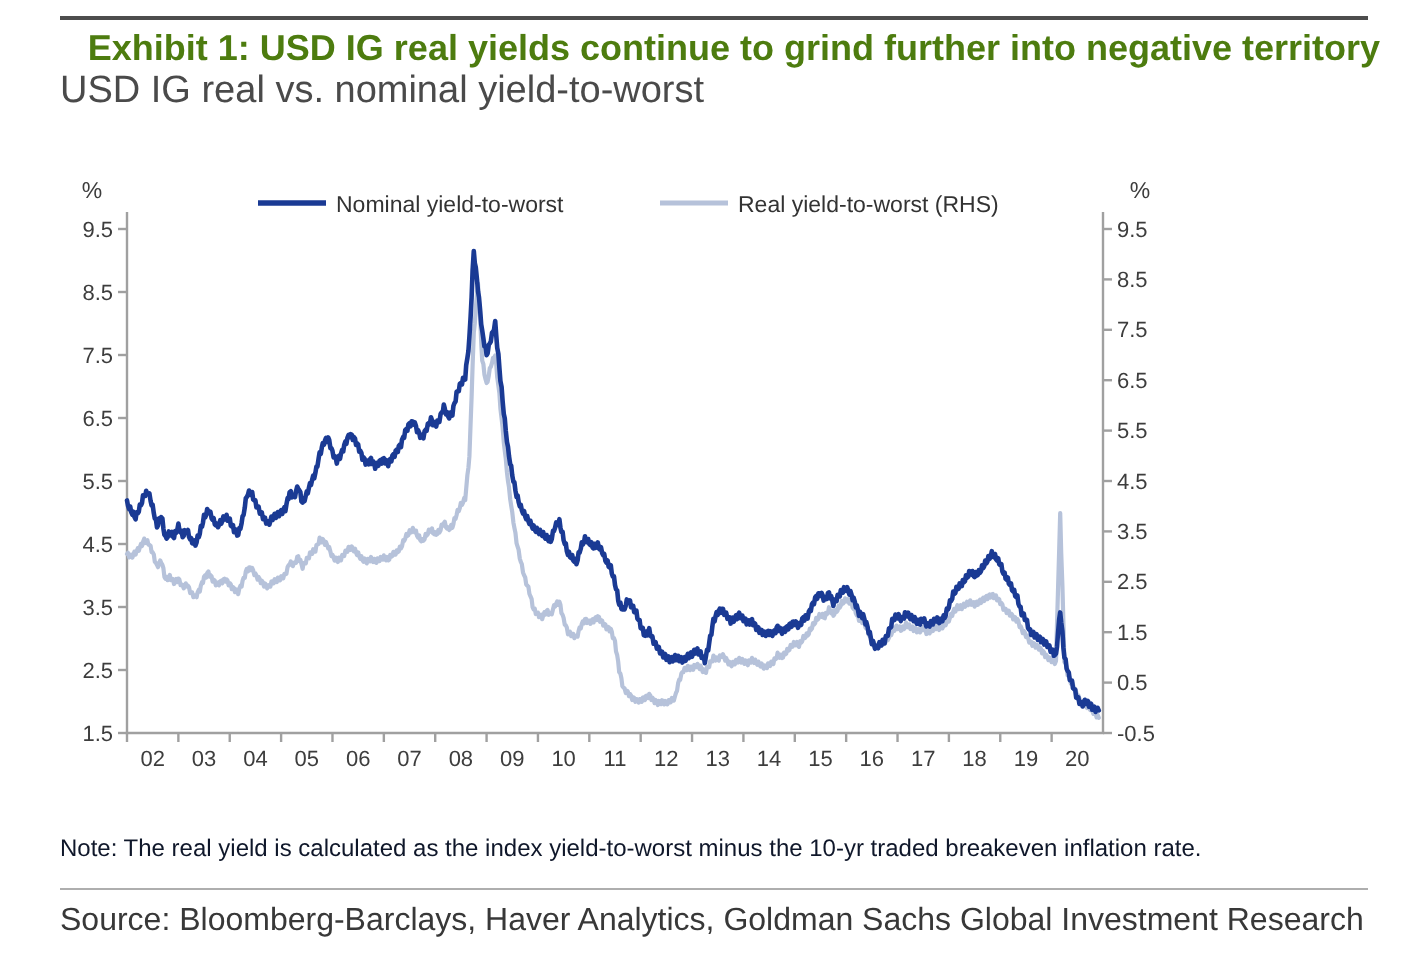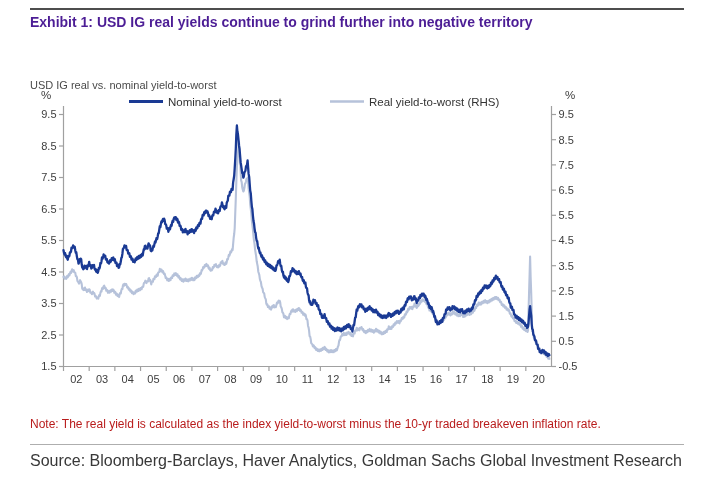--- a/index.html
+++ b/index.html
@@ -1,24 +1,24 @@
 <!DOCTYPE html>
 <html><head>
 <meta charset="utf-8">
 <style>
   html,body{margin:0;padding:0;background:#ffffff;}
   .canvas{
     position:relative;width:712px;height:480px;background:#ffffff;
     font-family:"Liberation Sans",sans-serif;overflow:hidden;
   }
   .top-rule{position:absolute;left:30px;top:8px;width:654px;height:2px;background:#4d4d4d;}
-  .title{position:absolute;left:30px;top:14px;width:660px;font-size:14px;font-weight:bold;color:#4c1d95;letter-spacing:0;}
-  .subtitle{position:absolute;left:30px;top:35px;width:660px;font-size:11px;color:#4a4a4a;margin-top:44px;}
+  .title{position:absolute;left:30px;top:14px;width:660px;font-size:18px;font-weight:bold;color:#4d7c0f;letter-spacing:0;text-align:right;}
+  .subtitle{position:absolute;left:30px;top:35px;width:660px;font-size:19px;color:#4a4a4a;}
   .chart-svg{position:absolute;left:0;top:0;}
-  .note{position:absolute;left:30px;top:417px;width:660px;font-size:12px;color:#b91c1c;}
+  .note{position:absolute;left:30px;top:417px;width:660px;font-size:12px;color:#0f172a;}
   .mid-rule{position:absolute;left:30px;top:444px;width:654px;height:1px;background:#aeaeae;}
   .source{position:absolute;left:30px;top:452px;width:660px;font-size:16px;color:#383838;}
   text{font-family:"Liberation Sans",sans-serif;}
 </style>
 </head>
 <body>
 
 <div class="canvas">
 
   <div class="top-rule"></div>

